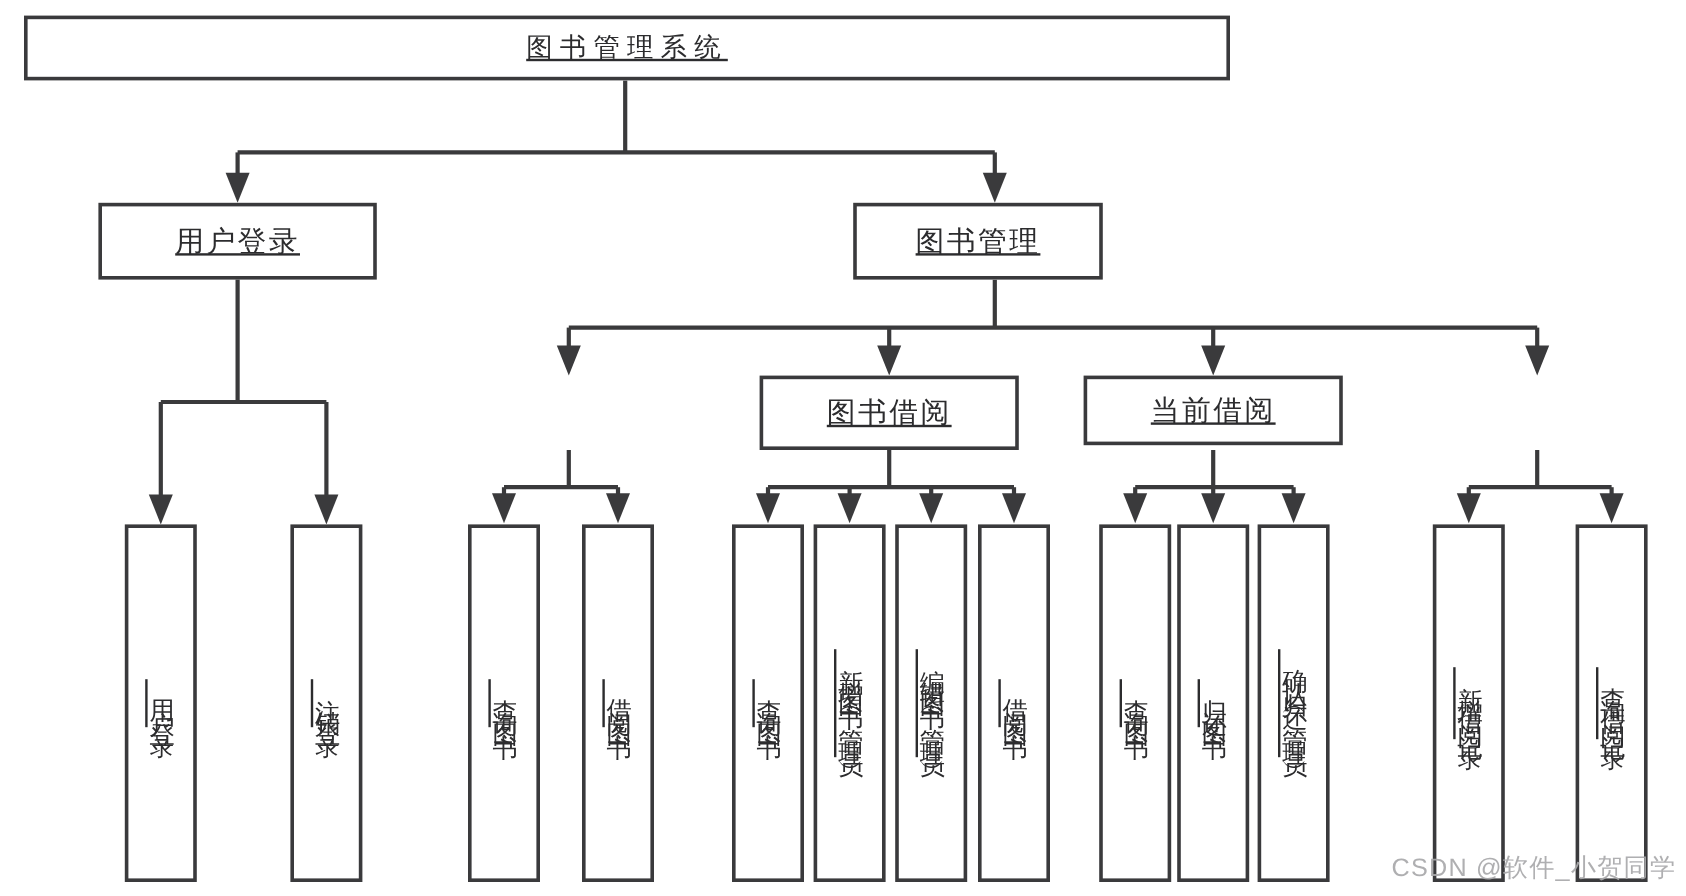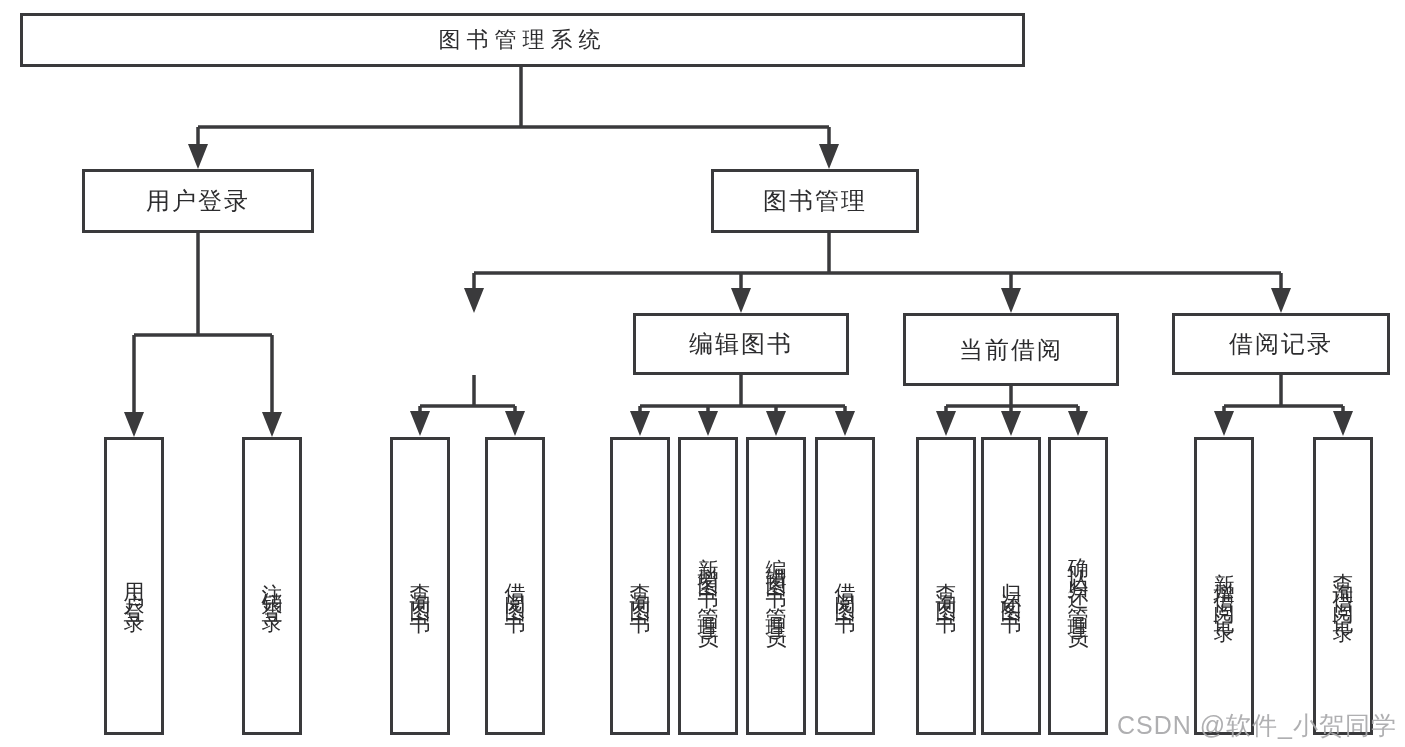--- a/index.html
+++ b/index.html
@@ -23,20 +23,21 @@
   .box {
     position: absolute;
     box-sizing: border-box;
     background: #ffffff;
     border: 3px solid #3a3a3c;
     color: #2c2c2e;
     display: flex;
     align-items: center;
     justify-content: center;
     z-index: 2;
+    text-decoration: underline;
   }
   .hnode {
     font-size: 24px;
     letter-spacing: 2px;
     white-space: nowrap;
   }
   .root-node {
     left: 20px; top: 13px; width: 1005px; height: 54px;
     font-size: 22px;
     letter-spacing: 6px;
@@ -49,21 +50,21 @@
     writing-mode: vertical-rl;
     text-align: center;
     line-height: 54px;
     font-size: 21px;
     letter-spacing: 10px;
   }
   #watermark {
     position: absolute;
     top: 709px;
     right: 8px;
-    font-size: 25px;
+    font-size: 21px;
     letter-spacing: 1px;
     color: rgba(168, 168, 170, 0.92);
     z-index: 5;
     white-space: nowrap;
   }
   .wire { stroke: #3a3a3c; stroke-width: 3.5; fill: none; }
   .head { fill: #3a3a3c; stroke: none; }
 </style>
 </head>
 <body>
@@ -144,23 +145,22 @@
       <path class="wire" d="M1343 406 V427"></path>
       <polygon class="head" points="1343,436 1333,411 1353,411"></polygon>
     </g>
   </svg>
 
   <div class="box root-node">图书管理系统</div>
 
   <div class="box hnode" style="left:82px;top:169px;width:232px;height:64px">用户登录</div>
   <div class="box hnode" style="left:711px;top:169px;width:208px;height:64px">图书管理</div>
 
-  <div class="box hnode" style="left:633px;top:313px;width:216px;height:62px">编辑图书</div>
-  <div class="box hnode" style="left:903px;top:313px;width:216px;height:73px">当前借阅</div>
-  <div class="box hnode" style="left:1172px;top:313px;width:218px;height:62px">借阅记录</div>
+  <div class="box hnode" style="left:633px;top:313px;width:216px;height:62px">图书借阅</div>
+  <div class="box hnode" style="left:903px;top:313px;width:216px;height:58px">当前借阅</div>
 
   <div class="box leaf" style="left:104px">用户登录</div>
   <div class="box leaf" style="left:242px">注销登录</div>
 
   <div class="box leaf" style="left:390px">查询图书</div>
   <div class="box leaf" style="left:485px">借阅图书</div>
 
   <div class="box leaf" style="left:610px">查询图书</div>
   <div class="box leaf" style="left:678px">新增图书（管理员）</div>
   <div class="box leaf" style="left:746px">编辑图书（管理员）</div>

